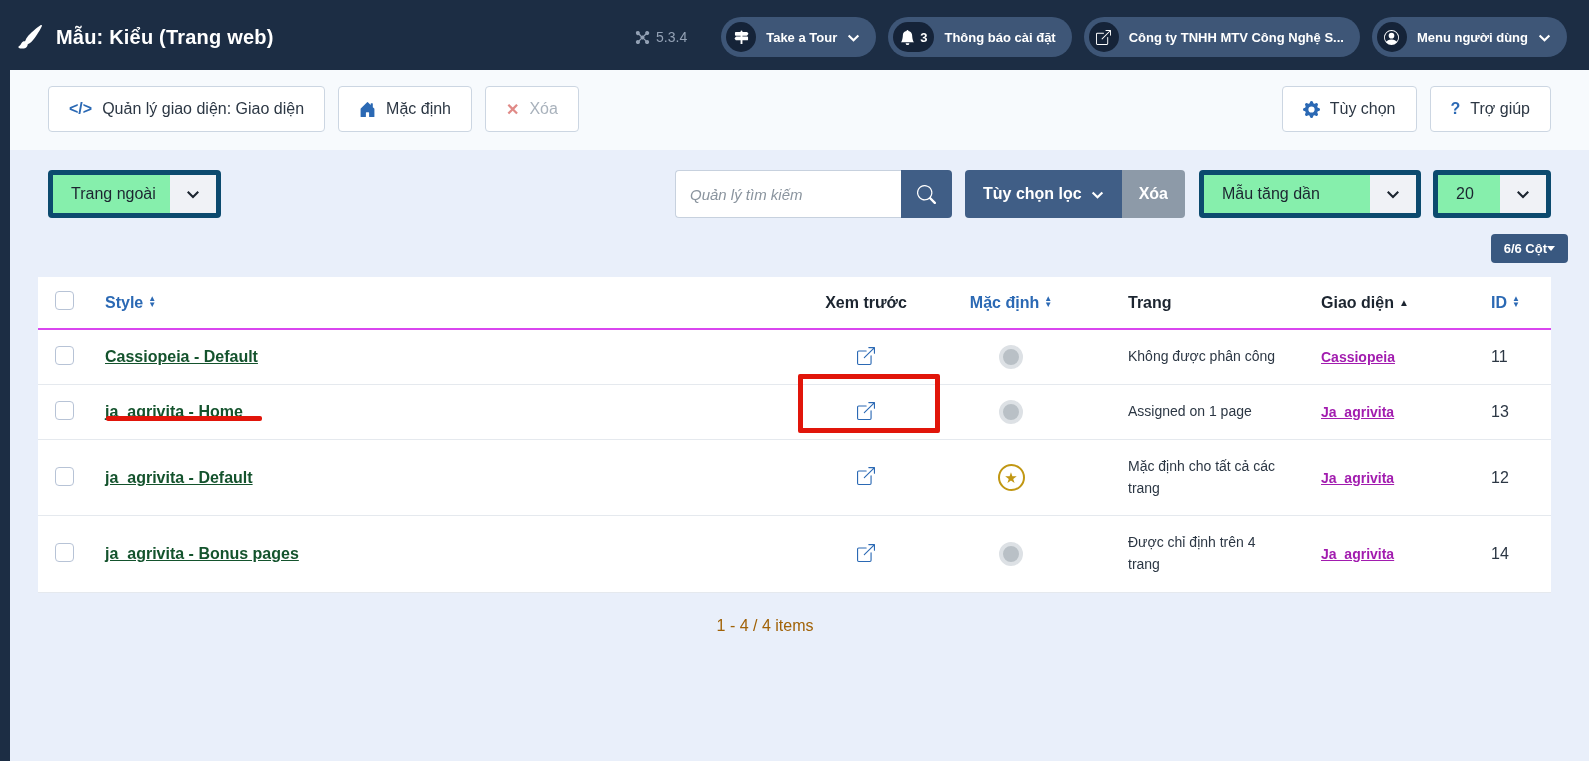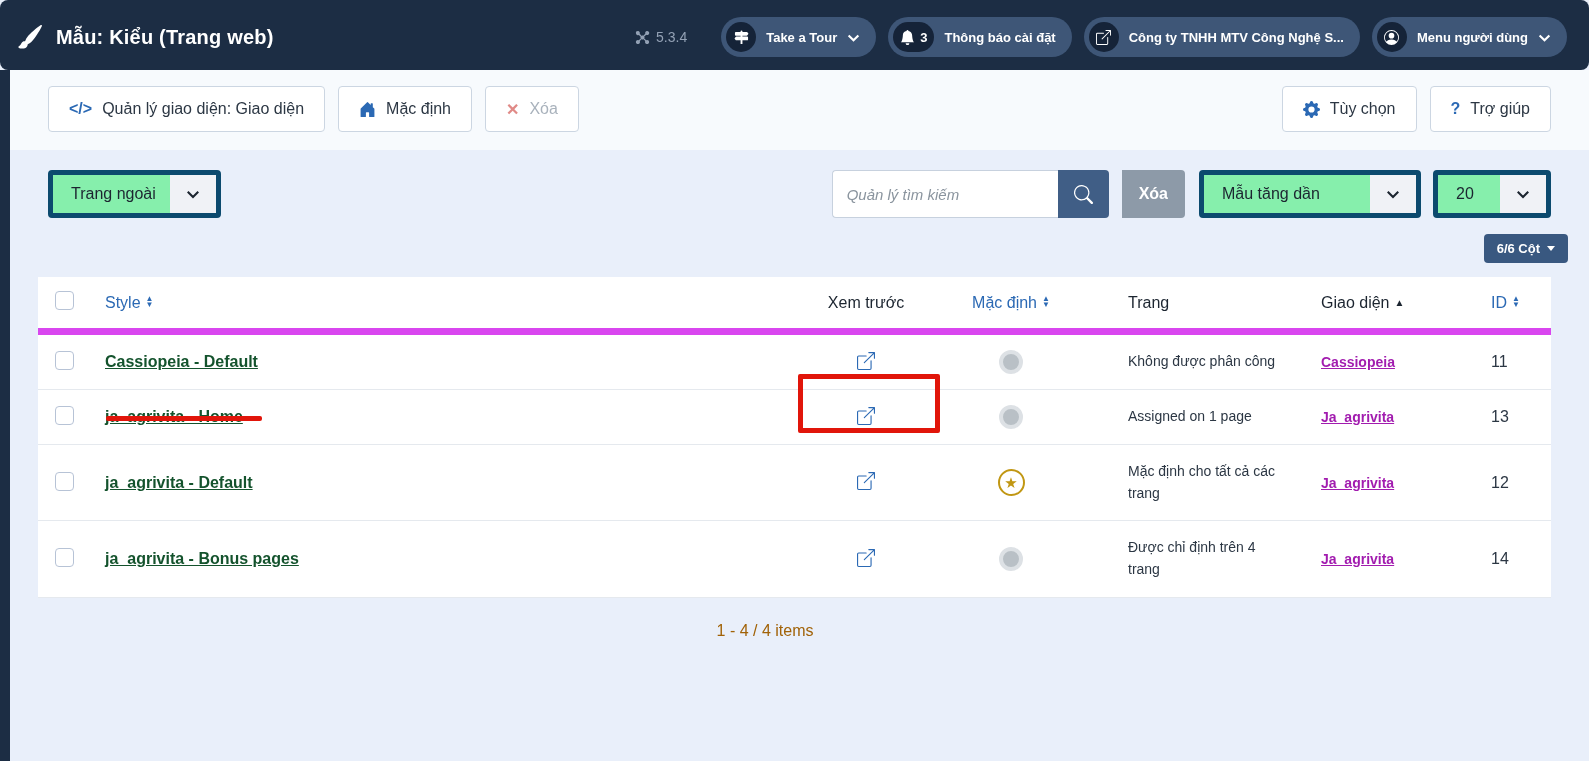--- a/index.html
+++ b/index.html
@@ -2,21 +2,21 @@
 <html><head>
 <meta charset="utf-8">
 <style>
   * { margin:0; padding:0; box-sizing:border-box; }
   html,body { width:1589px; height:761px; font-family:"Liberation Sans", sans-serif; }
   body { background:#e9effa; position:relative; overflow:hidden; }
 
   
   .topbar {
     height:70px; background:#1c2d44; display:flex; align-items:center;
-    padding:4px 22px 0 18px; color:#fff;border-radius:8px;
+    padding:4px 22px 0 18px; color:#fff;
   }
   .topbar .brand { display:flex; align-items:center; gap:14px; }
   .topbar .brush { width:24px; height:24px; fill:#fff; }
   .topbar .title { font-size:20px; font-weight:700; letter-spacing:.2px; }
   .topbar .spacer { flex:1; }
   .version { display:flex; align-items:center; gap:6px; color:#93a1b5; font-size:14px; margin-right:22px; }
   .version svg { width:15px; height:15px; fill:#93a1b5; }
   .pill {
     display:flex; align-items:center; gap:10px; background:#3e5677; border:none; cursor:pointer;
     border-radius:40px; height:40px; padding:0 16px 0 5px; margin-left:12px; color:#fff;
@@ -83,28 +83,28 @@
     background:#8d9aa8; color:#fff; border:none; height:48px; padding:0 17px; font-size:16px; font-weight:700;
     border-radius:0 4px 4px 0; cursor:pointer; font-family:inherit;
   }
   .sort-select { margin-left:14px; width:222px; justify-content:space-between; }
   .limit-select { margin-left:12px; width:118px; justify-content:space-between; }
 
   
   .cols-row { margin:16px 21px 0 0; display:flex; justify-content:flex-end; }
   .btn-cols {
     background:#395880; color:#fff; border:none; border-radius:4px; height:29px; padding:12px 13px;
-    font-size:13px; font-weight:700; cursor:pointer; display:flex; align-items:center; gap:7px; font-family:inherit;
+    font-size:13px; font-weight:700; cursor:pointer; display:flex; align-items:center; font-family:inherit;
   }
   .btn-cols .caret-dn { width:0; height:0; border-left:4px solid transparent; border-right:4px solid transparent; border-top:5px solid #fff; }
 
   
   .tablewrap { margin:14px 38px 0 38px; background:#fff; }
   table { width:100%; border-collapse:collapse; table-layout:fixed; }
-  th { text-align:left; font-size:16px; font-weight:400; color:#1c2530; padding:14px 0; border-bottom:7px solid #d946ef; }
+  th { text-align:left; font-size:16px; font-weight:700; color:#1c2530; padding:14px 0; border-bottom:2px solid #d946ef; }
   td { border-bottom:1px solid #e5e9ee; padding:10px 0; font-size:14px; color:#2c3744; vertical-align:middle; }
   tr:last-child td { border-bottom:1px solid #e5e9ee; }
   .col-check { width:58px; }
   .col-style { width:auto; }
   .col-preview { width:140px; text-align:center; }
   .col-default { width:150px; text-align:center; }
   .col-pages { width:195px; }
   .col-template { width:175px; }
   .col-id { width:95px; }
   th.col-check, td.col-check { padding-left:17px; }
@@ -244,20 +244,26 @@
   <div class="search-group">
     <input class="search-input" type="text" placeholder="Quản lý tìm kiếm" style="">
     <button class="search-btn">
       <svg viewBox="0 0 16 16">
           <path d="M11.742 10.344a6.5 6.5 0 1 0-1.397 1.398h-.001c.03.04.062.078.098.115l3.85 3.85a1 1 0 0 0 1.415-1.414l-3.85-3.85a1.007 1.007 0 0 0-.115-.1zM12 6.5a5.5 5.5 0 1 1-11 0 5.5 5.5 0 0 1 11 0z"></path>
         </svg>
     </button>
   </div>
 
   <div class="filter-group">
+    <button class="btn-dark">
+      <span>Tùy chọn lọc</span>
+      <svg class="chev" viewBox="0 0 16 16">
+          <path d="M2 5.5l6 6 6-6"></path>
+        </svg>
+    </button>
     <button class="btn-gray">
       <span>Xóa</span>
     </button>
   </div>
 
   <div class="selectbox sort-select">
     <span class="sel-label">Mẫu tăng dần</span>
     <span class="sel-caret">
         <svg viewBox="0 0 16 16">
           <path d="M2 5.5l6 6 6-6"></path>

